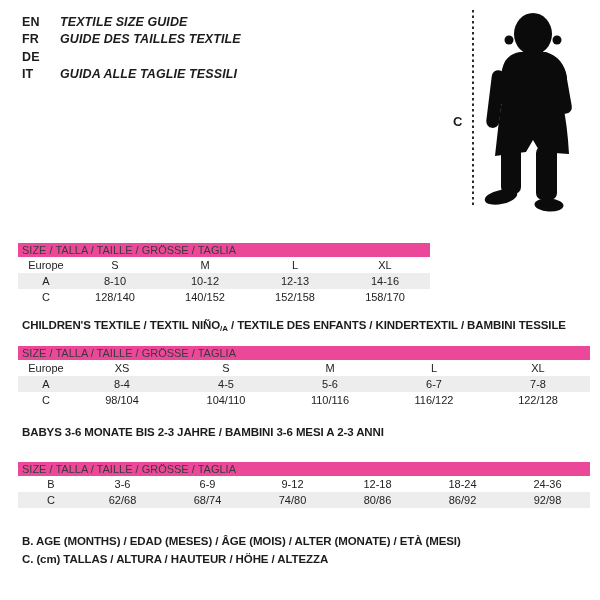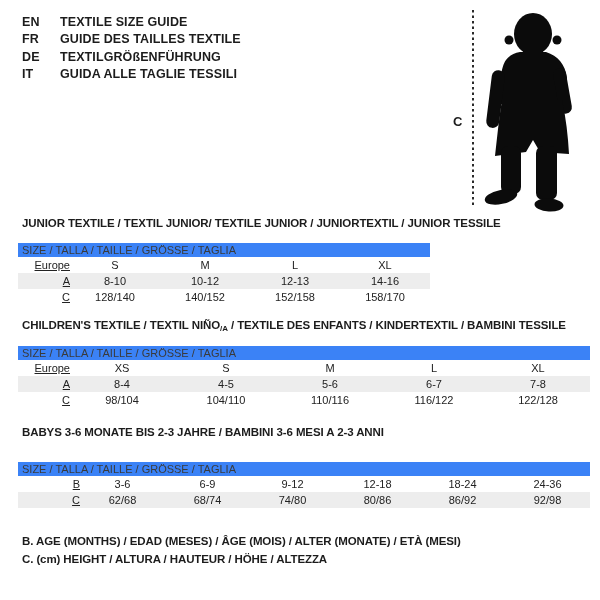--- a/index.html
+++ b/index.html
@@ -4,34 +4,34 @@
 <style>
   html,body{margin:0;padding:0;background:#fff;}
   .canvas{
     position:relative;width:600px;height:600px;background:#ffffff;
     font-family:"Liberation Sans","DejaVu Sans",sans-serif;color:#1c1c1c;overflow:hidden;
   }
   
   .lang-list{position:absolute;left:22px;top:13px;}
   .lang-row{display:flex;height:17.5px;align-items:center;font-weight:700;font-size:12.5px;letter-spacing:.1px;}
   .lang-code{width:38px;}
-  .lang-label{white-space:nowrap;}
+  .lang-label{white-space:nowrap;font-style:italic;}
   
   .figure-svg{position:absolute;left:448px;top:4px;width:150px;height:212px;}
   
   .tbl-title{position:absolute;left:22px;font-weight:700;font-size:11.5px;white-space:nowrap;letter-spacing:-.1px;}
   .title-1{top:217px;}
   .title-2{top:319px;}
   .title-3{top:425px;line-height:14.5px;}
   .sub{font-size:8px;vertical-align:-2px;}
   
   .size-table{position:absolute;left:18px;border-collapse:collapse;table-layout:fixed;font-size:11px;color:#222;}
   .size-table td{padding:0;height:16px;text-align:center;vertical-align:middle;white-space:nowrap;overflow:hidden;}
-  .size-table td.lbl{text-align:right;padding-left:4px;text-decoration:underline;}
-  .size-table tr.bar td{background:#3b82f6;height:14px;text-align:left;padding-left:4px;color:#3a3a3a;}
+  .size-table td.lbl{text-align:center;padding-left:4px;}
+  .size-table tr.bar td{background:#ec4899;height:14px;text-align:left;padding-left:4px;color:#3a3a3a;}
   .size-table tr.alt td{background:#ededed;}
   .table-1{top:243px;width:412px;}
   .table-2{top:346px;width:572px;}
   .table-3{top:462px;width:572px;}
   col.w52{width:52px;} col.w62{width:62px;} col.w85{width:85px;} col.w90{width:90px;} col.w104{width:104px;}
   
   .footnotes{position:absolute;left:22px;top:533px;font-weight:700;font-size:11.5px;line-height:17.5px;white-space:nowrap;letter-spacing:-.1px;}
 </style>
 </head>
 <body>
@@ -42,21 +42,20 @@
     <div class="lang-row">
       <span class="lang-code">EN</span>
       <span class="lang-label">TEXTILE SIZE GUIDE</span>
     </div>
     <div class="lang-row">
       <span class="lang-code">FR</span>
       <span class="lang-label">GUIDE DES TAILLES TEXTILE</span>
     </div>
     <div class="lang-row">
       <span class="lang-code">DE</span>
-      <span class="lang-label">TEXTILGRÖßENFÜHRUNG</span>
     </div>
     <div class="lang-row">
       <span class="lang-code">IT</span>
       <span class="lang-label">GUIDA ALLE TAGLIE TESSILI</span>
     </div>
   </div>
 
   <svg class="figure-svg" viewBox="0 0 150 212" aria-hidden="true">
     <line x1="25" y1="6" x2="25" y2="202" stroke="#2a2a2a" stroke-width="2" stroke-dasharray="2.5 3"></line>
     <text x="5" y="122" font-size="13" font-weight="700" fill="#1c1c1c">C</text>
@@ -69,21 +68,20 @@
       <rect x="41" y="66" width="13" height="58" rx="6.5" transform="rotate(7 47 95)"></rect>
       <rect x="108" y="64" width="13" height="46" rx="6.5" transform="rotate(-10 114 87)"></rect>
       <path d="M54,96 L114,96 C118,114 120,132 121,150 L92,148 L85,136 L78,148 L47,152 C49,134 51,114 54,96 Z"></path>
       <rect x="53" y="142" width="20" height="48" rx="7"></rect>
       <rect x="88" y="142" width="21" height="54" rx="7"></rect>
       <ellipse cx="53" cy="193" rx="16.5" ry="7" transform="rotate(-12 53 193)"></ellipse>
       <ellipse cx="101" cy="201" rx="14.5" ry="6.5" transform="rotate(3 101 201)"></ellipse>
     </g>
   </svg>
 
-  <div class="tbl-title title-1">JUNIOR TEXTILE / TEXTIL JUNIOR/ TEXTILE JUNIOR / JUNIORTEXTIL / JUNIOR TESSILE</div>
   <table class="size-table table-1">
     <colgroup>
         <col class="w52">
         <col class="w90">
         <col class="w90">
         <col class="w90">
         <col class="w90">
       </colgroup>
     <tbody>
         <tr class="bar">
@@ -187,16 +185,16 @@
       <td>74/80</td>
       <td>80/86</td>
       <td>86/92</td>
       <td>92/98</td>
     </tr>
   </tbody>
     </table>
 
   <div class="footnotes">
     <div>B. AGE (MONTHS) / EDAD (MESES) / ÂGE (MOIS) / ALTER (MONATE) / ETÀ (MESI)</div>
-    <div>C. (cm) HEIGHT / ALTURA / HAUTEUR / HÖHE / ALTEZZA</div>
+    <div>C. (cm) TALLAS / ALTURA / HAUTEUR / HÖHE / ALTEZZA</div>
   </div>
 
 </div>
 
 </body></html>

